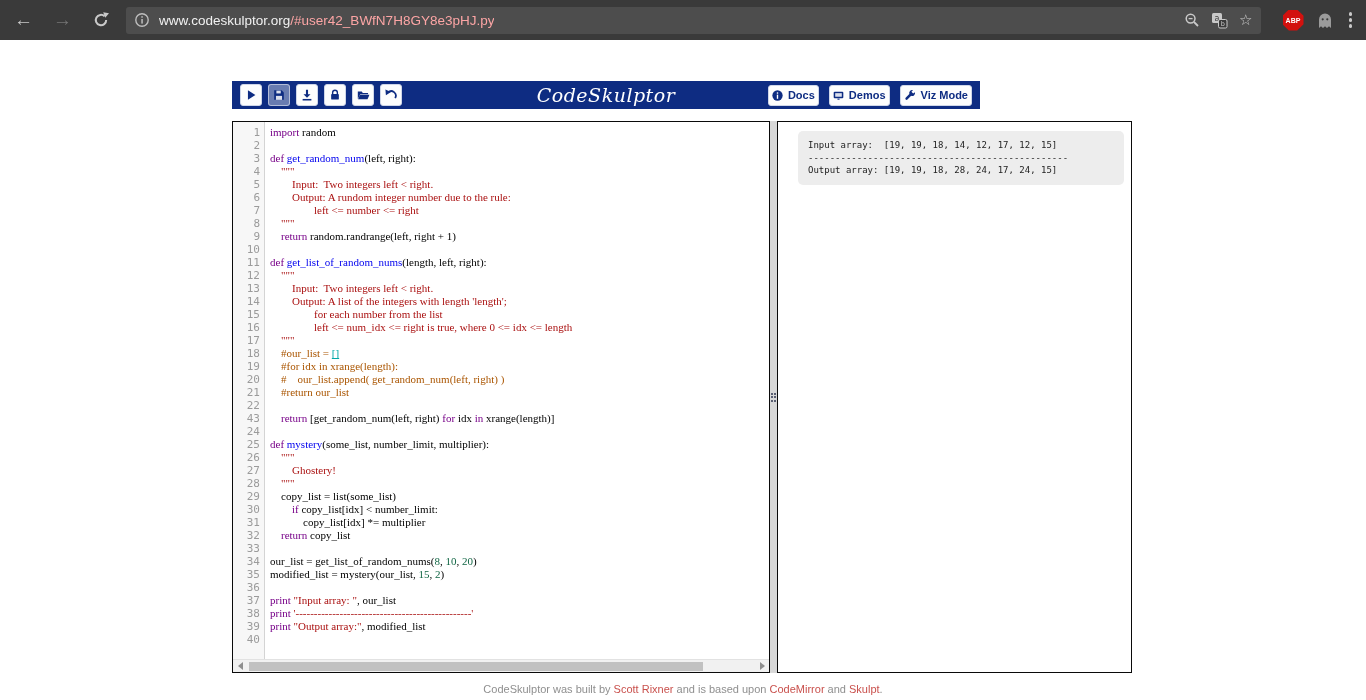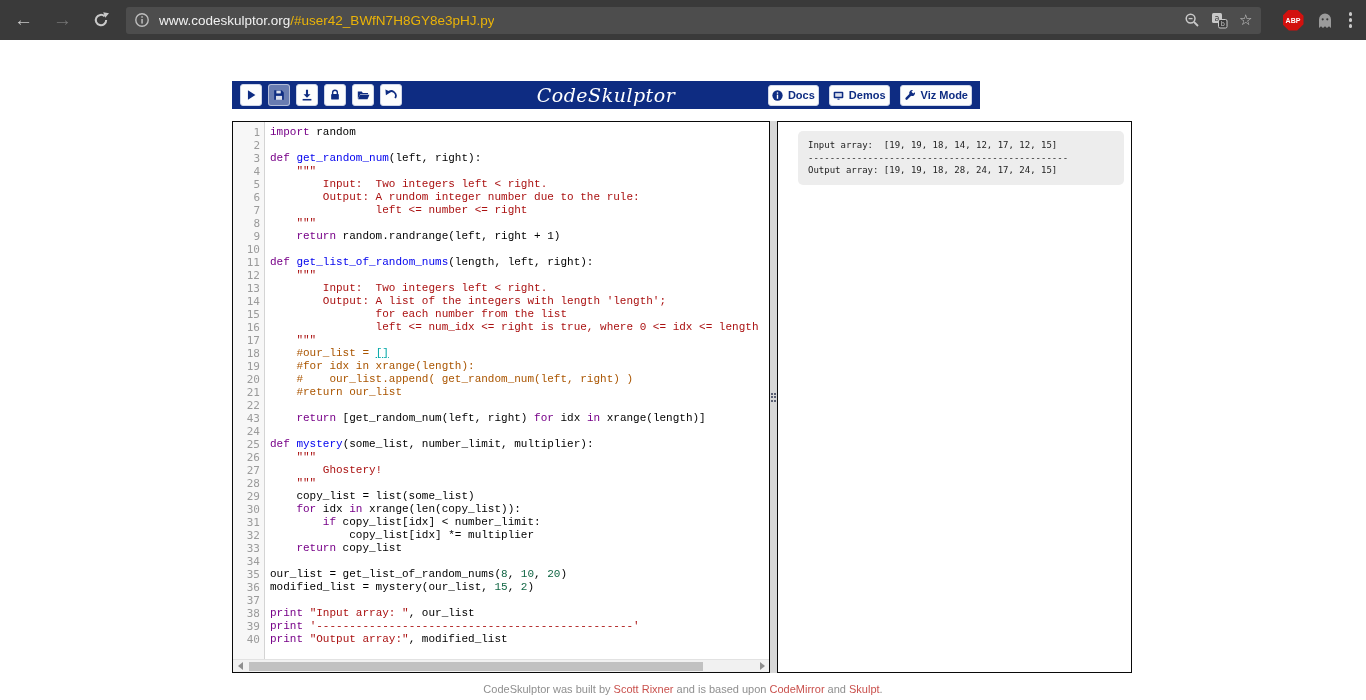--- a/index.html
+++ b/index.html
@@ -10,21 +10,21 @@
   .chrome { position:absolute; left:0; top:0; width:1366px; height:40px;
             background:#3a3a3a; display:flex; align-items:center; }
   .nav-arrow { font-size:19px; color:#c9c9c9; line-height:40px; cursor:default; }
   .nav-arrow.dim { color:#757575; }
   .back { margin-left:14px; } .fwd { margin-left:20px; } .reload { margin-left:20px; display:flex; }
   .urlbar { flex:1; height:27px; margin:0 12px 0 16px; background:#4d4d4d;
             border-radius:3px; display:flex; align-items:center; padding:0 8px; }
   .url-info { display:flex; margin-right:9px; }
   .url-text { font-size:13.5px; white-space:nowrap; overflow:hidden; }
   .url-host { color:#f1f1f1; }
-  .url-path { color:#eab308; }
+  .url-path { color:#fca5a5; }
   .urlbar-right { margin-left:auto; display:flex; align-items:center; gap:11px; }
   .star-glyph { color:#c9c9c9; font-size:15px; }
   .abp { width:21px; height:21px; margin-left:10px; background:#d2110e; color:#fff;
          font-size:7px; font-weight:bold; display:flex; align-items:center; justify-content:center;
          clip-path:polygon(30% 0,70% 0,100% 30%,100% 70%,70% 100%,30% 100%,0 70%,0 30%); }
   .ghosticon { margin-left:13px; display:flex; }
   .menu-dots { margin:0 14px 0 16px; display:flex; flex-direction:column; gap:2.5px; }
   .menu-dots i { width:3.5px; height:3.5px; border-radius:50%; background:#c9c9c9; }
 
   
@@ -42,21 +42,21 @@
 
   
   .editor-panel { position:absolute; left:232px; top:121px; width:538px; height:552px;
                   background:#fff; border:1px solid #0a0a0a; overflow:hidden; }
   .gutter { position:absolute; left:0; top:0; bottom:13px; width:32px; background:#f7f7f7;
             border-right:1px solid #d4d4d4; padding-top:4px; text-align:right; }
   .gutter .ln { font-family:"DejaVu Sans Mono", monospace; font-size:11px; line-height:13px;
                 color:#9b9b9b; padding-right:4px; }
   .code-area { position:absolute; left:33px; top:0; right:0; bottom:13px; overflow:hidden;
                padding:4px 0 0 4px; }
-  .line { font-family:Liberation Mono, monospace; font-size:11px; line-height:13px;
+  .line { font-family:Liberation Serif, serif; font-size:11px; line-height:13px;
           white-space:pre; color:#000; }
   .kw  { color:#770088; }
   .fn  { color:#0000ee; }
   .str { color:#aa1111; }
   .cmt { color:#aa5500; }
   .num { color:#116644; }
   .mb  { color:#00a7a7; text-decoration:underline; }
   .pl  { color:#000; }
 
   .hscroll { position:absolute; left:0; right:0; bottom:0; height:13px; background:#f1f1f1;
@@ -271,21 +271,20 @@
       <div class="line"><span class="cmt">    #    our_list.append( get_random_num(left, right) )</span></div>
       <div class="line"><span class="cmt">    #return our_list</span></div>
       <div class="line">&nbsp;</div>
       <div class="line"><span class="pl">    </span><span class="kw">return</span><span class="pl"> [get_random_num(left, right) </span><span class="kw">for</span><span class="pl"> idx </span><span class="kw">in</span><span class="pl"> xrange(length)]</span></div>
       <div class="line">&nbsp;</div>
       <div class="line"><span class="kw">def</span><span class="pl"> </span><span class="fn">mystery</span><span class="pl">(some_list, number_limit, multiplier):</span></div>
       <div class="line"><span class="str">    """</span></div>
       <div class="line"><span class="str">        Ghostery!</span></div>
       <div class="line"><span class="str">    """</span></div>
       <div class="line"><span class="pl">    copy_list = list(some_list)</span></div>
-      <div class="line"><span class="pl">    </span><span class="kw">for</span><span class="pl"> idx </span><span class="kw">in</span><span class="pl"> xrange(len(copy_list)):</span></div>
       <div class="line"><span class="pl">        </span><span class="kw">if</span><span class="pl"> copy_list[idx] &lt; number_limit:</span></div>
       <div class="line"><span class="pl">            copy_list[idx] *= multiplier</span></div>
       <div class="line"><span class="pl">    </span><span class="kw">return</span><span class="pl"> copy_list</span></div>
       <div class="line">&nbsp;</div>
       <div class="line"><span class="pl">our_list = get_list_of_random_nums(</span><span class="num">8</span><span class="pl">, </span><span class="num">10</span><span class="pl">, </span><span class="num">20</span><span class="pl">)</span></div>
       <div class="line"><span class="pl">modified_list = mystery(our_list, </span><span class="num">15</span><span class="pl">, </span><span class="num">2</span><span class="pl">)</span></div>
       <div class="line">&nbsp;</div>
       <div class="line"><span class="kw">print</span><span class="pl"> </span><span class="str">"Input array: "</span><span class="pl">, our_list</span></div>
       <div class="line"><span class="kw">print</span><span class="pl"> </span><span class="str">'------------------------------------------------'</span></div>
       <div class="line"><span class="kw">print</span><span class="pl"> </span><span class="str">"Output array:"</span><span class="pl">, modified_list</span></div>

